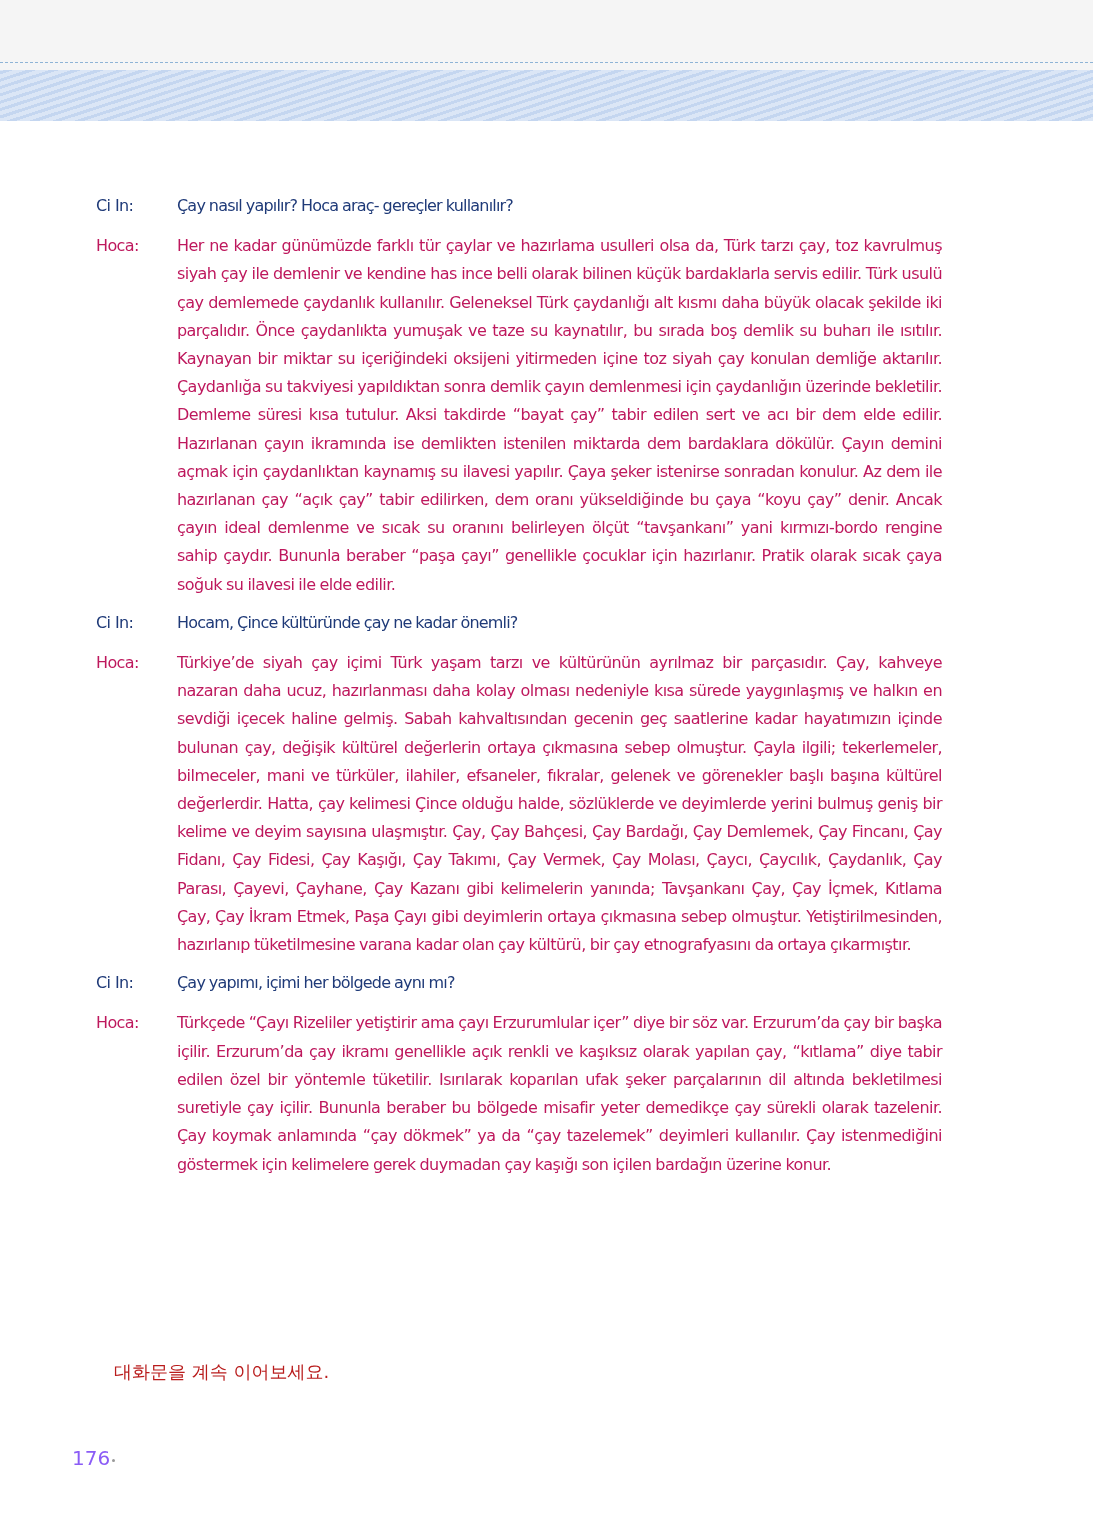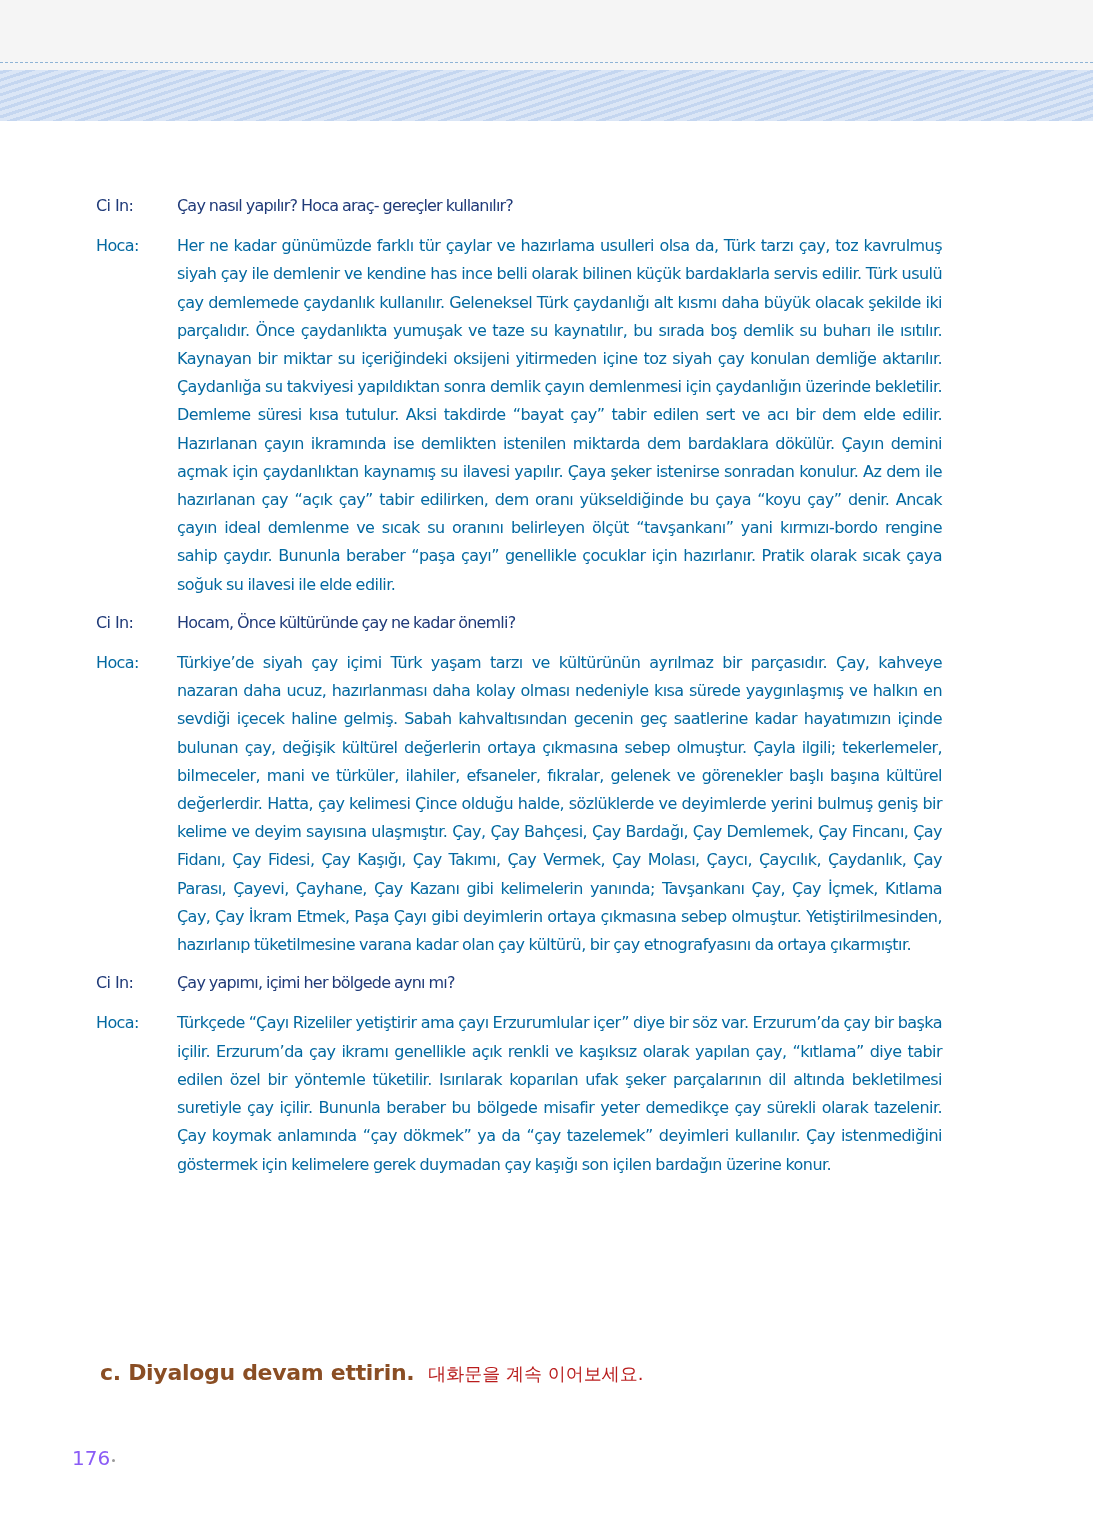--- a/index.html
+++ b/index.html
@@ -45,21 +45,21 @@
     .utterance {
       flex: 1 1 auto;
       font-size: 16px;
       line-height: 28.2px;
       text-align: justify;
       letter-spacing: -0.55px;
       word-spacing: -0.5px;
     }
     .turn.student .speaker, .turn.student .utterance { color: #1f3a78; }
     .turn.student .utterance { letter-spacing: -0.8px; }
-    .turn.teacher .speaker, .turn.teacher .utterance { color: #0369a1; }
+    .turn.teacher .speaker, .turn.teacher .utterance { color: #be185d; }
     .turn.student { margin-bottom: 12px; }
     .exercise {
       position: absolute; left: 100px; top: 1360px;
       display: flex; align-items: baseline;
       color: #8a4e24;
     }
     .exercise-title {
       font-weight: bold; font-size: 22px; letter-spacing: -0.3px;
     }
     .exercise-subtitle {
@@ -85,35 +85,34 @@
   <div class="turn student">
     <div class="speaker">Ci In:</div>
     <div class="utterance">Çay nasıl yapılır? Hoca araç- gereçler kullanılır?</div>
   </div>
   <div class="turn teacher">
     <div class="speaker">Hoca:</div>
     <div class="utterance">Her ne kadar günümüzde farklı tür çaylar ve hazırlama usulleri olsa da, Türk tarzı çay, toz kavrulmuş siyah çay ile demlenir ve kendine has ince belli olarak bilinen küçük bardaklarla servis edilir. Türk usulü çay demlemede çaydanlık kullanılır. Geleneksel Türk çaydanlığı alt kısmı daha büyük olacak şekilde iki parçalıdır.  Önce çaydanlıkta yumuşak ve taze su kaynatılır, bu sırada boş demlik su buharı ile ısıtılır. Kaynayan bir miktar su içeriğindeki oksijeni yitirmeden içine toz siyah çay konulan demliğe aktarılır. Çaydanlığa su takviyesi yapıldıktan sonra demlik çayın demlenmesi için çaydanlığın üzerinde bekletilir. Demleme süresi kısa tutulur. Aksi takdirde “bayat çay” tabir edilen sert ve acı bir dem elde edilir. Hazırlanan çayın ikramında ise demlikten istenilen miktarda dem bardaklara dökülür. Çayın demini açmak için çaydanlıktan kaynamış su ilavesi yapılır. Çaya şeker istenirse sonradan konulur. Az dem ile hazırlanan çay “açık çay” tabir edilirken, dem oranı yükseldiğinde bu çaya “koyu çay” denir. Ancak çayın ideal demlenme ve sıcak su oranını belirleyen ölçüt “tavşankanı” yani kırmızı-bordo rengine sahip çaydır. Bununla beraber “paşa çayı” genellikle çocuklar için hazırlanır. Pratik olarak sıcak çaya soğuk su ilavesi ile elde edilir.</div>
   </div>
   <div class="turn student">
     <div class="speaker">Ci In:</div>
-    <div class="utterance">Hocam, Önce kültüründe çay ne kadar önemli?</div>
+    <div class="utterance">Hocam, Çince kültüründe çay ne kadar önemli?</div>
   </div>
   <div class="turn teacher">
     <div class="speaker">Hoca:</div>
     <div class="utterance">Türkiye’de siyah çay içimi Türk yaşam tarzı ve kültürünün ayrılmaz bir parçasıdır. Çay, kahveye nazaran daha ucuz, hazırlanması daha kolay olması nedeniyle kısa sürede yaygınlaşmış ve halkın en sevdiği içecek haline gelmiş. Sabah kahvaltısından gecenin geç saatlerine kadar hayatımızın içinde bulunan çay, değişik kültürel değerlerin ortaya çıkmasına sebep olmuştur. Çayla ilgili; tekerlemeler, bilmeceler, mani ve türküler, ilahiler, efsaneler, fıkralar, gelenek ve görenekler başlı başına kültürel değerlerdir. Hatta, çay kelimesi Çince olduğu halde, sözlüklerde ve deyimlerde yerini bulmuş geniş bir kelime ve deyim sayısına ulaşmıştır. Çay, Çay Bahçesi, Çay Bardağı, Çay Demlemek, Çay Fincanı, Çay Fidanı, Çay Fidesi, Çay Kaşığı, Çay Takımı, Çay Vermek, Çay Molası, Çaycı, Çaycılık, Çaydanlık, Çay Parası, Çayevi, Çayhane, Çay Kazanı gibi kelimelerin yanında; Tavşankanı Çay, Çay İçmek, Kıtlama Çay, Çay İkram Etmek, Paşa Çayı gibi deyimlerin ortaya çıkmasına sebep olmuştur. Yetiştirilmesinden, hazırlanıp tüketilmesine varana kadar olan çay kültürü, bir çay etnografyasını da ortaya çıkarmıştır.</div>
   </div>
   <div class="turn student">
     <div class="speaker">Ci In:</div>
     <div class="utterance">Çay yapımı, içimi her bölgede aynı mı?</div>
   </div>
   <div class="turn teacher">
     <div class="speaker">Hoca:</div>
     <div class="utterance">Türkçede “Çayı Rizeliler yetiştirir ama çayı Erzurumlular içer” diye bir söz var. Erzurum’da çay bir başka içilir. Erzurum’da çay ikramı genellikle açık renkli ve kaşıksız olarak yapılan çay, “kıtlama” diye tabir edilen özel bir yöntemle tüketilir. Isırılarak koparılan ufak şeker parçalarının dil altında bekletilmesi suretiyle çay içilir. Bununla beraber bu bölgede misafir yeter demedikçe çay sürekli olarak tazelenir. Çay koymak anlamında “çay dökmek” ya da “çay tazelemek” deyimleri kullanılır. Çay istenmediğini göstermek için kelimelere gerek duymadan çay kaşığı son içilen bardağın üzerine konur.</div>
   </div>
 </div>
 
 <div class="exercise">
-  <span class="exercise-title">c. Diyalogu devam ettirin.</span>
   <span class="exercise-subtitle">대화문을 계속 이어보세요.</span>
 </div>
 
 <div class="page-number">176</div>
 <div class="page-dot"></div>
 
 </body></html>

